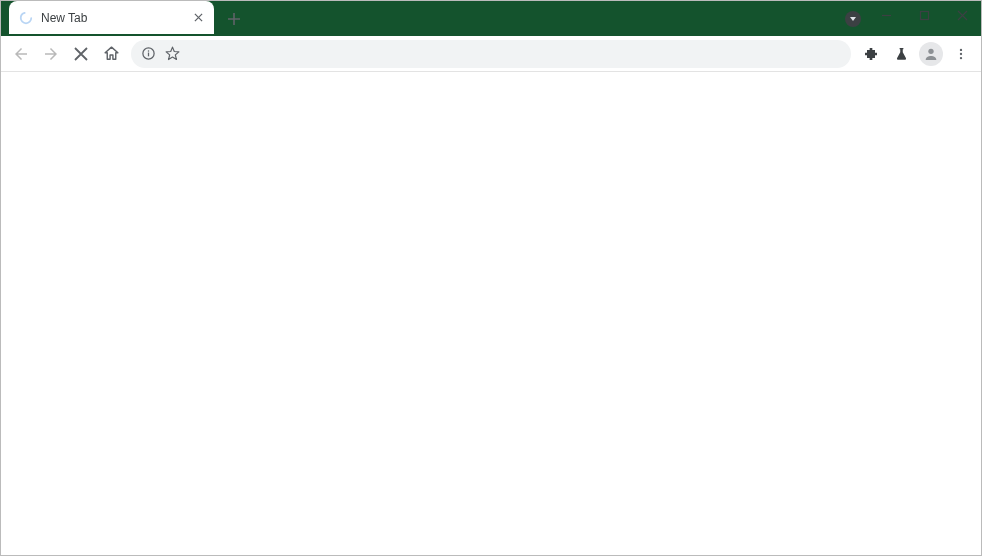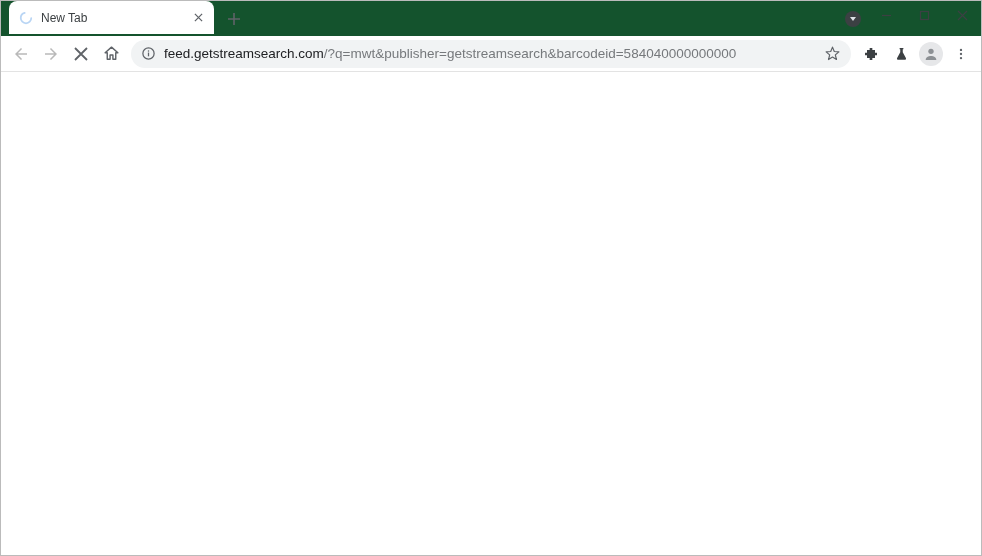--- a/index.html
+++ b/index.html
@@ -230,24 +230,20 @@
   </div>
 
   <div class="omnibox">
     <span class="info-icon">
       <svg width="15" height="15" viewBox="0 0 24 24">
           <circle cx="12" cy="12" r="9" fill="none" stroke="#5f6368" stroke-width="2"></circle>
           <circle cx="12" cy="8" r="1.2" fill="#5f6368"></circle>
           <rect x="11" y="10.5" width="2" height="6" fill="#5f6368"></rect>
         </svg>
     </span>
-    <span class="url-text">
-      <span class="url-domain">feed.getstreamsearch.com</span>
-        <span class="url-path">/?q=mwt&amp;publisher=getstreamsearch&amp;barcodeid=584040000000000</span>
-    </span>
     <span class="omni-star">
       <svg width="17" height="17" viewBox="0 0 24 24">
           <path d="M12 3l2.5 6.2 6.5.5-5 4.3 1.6 6.5L12 17l-5.6 3.5L8 14l-5-4.3 6.5-.5z" fill="none" stroke="#5f6368" stroke-width="1.7" stroke-linejoin="round"></path>
         </svg>
     </span>
   </div>
 
   <div class="right-icons">
     <div class="tool-btn">
       <svg width="16" height="16" viewBox="0 0 24 24">

